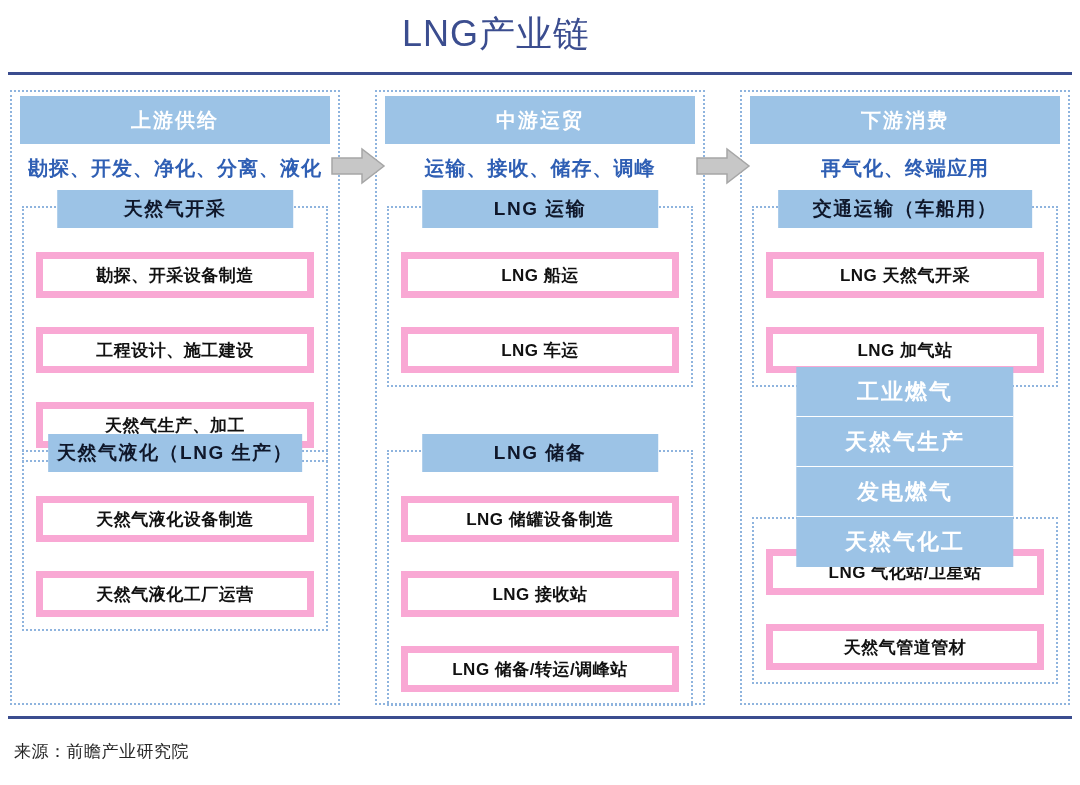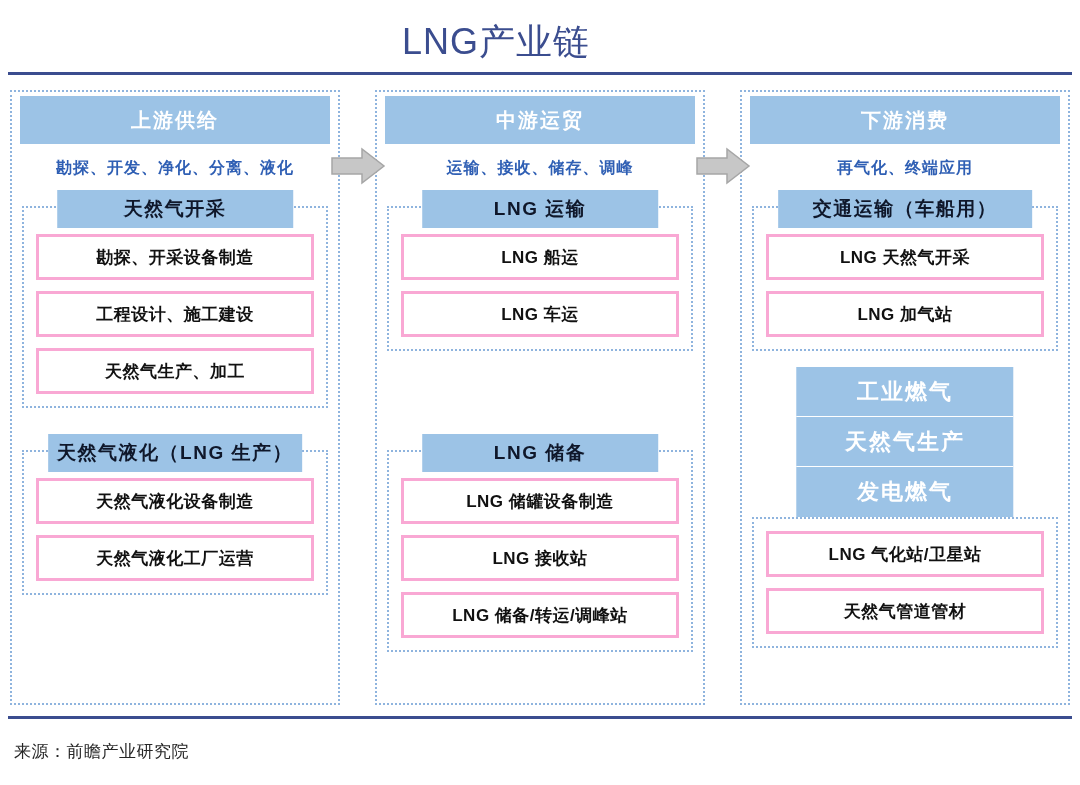--- a/index.html
+++ b/index.html
@@ -11,21 +11,21 @@
     background: #ffffff;
     font-family: "Liberation Sans", "DejaVu Sans", sans-serif;
     overflow: hidden;
   }
 
   .page { position: relative; width: 1080px; height: 785px; }
 
   
   .title {
     position: absolute;
-    left: 0; top: 20px; width: 992px;
+    left: 0; top: 12px; width: 992px;
     text-align: center;
     font-size: 36px;
     font-weight: 400;
     letter-spacing: 1px;
     color: #3b4d8f;
     line-height: 1.2;
   }
   .rule-top {
     position: absolute;
     left: 8px; top: 72px; width: 1064px; height: 3px;
@@ -83,21 +83,21 @@
   }
 
   
   .stage-sub {
     position: absolute;
     left: 0;
     top: 56px;
     width: 100%;
     height: 40px;
     color: #2f5fb4;
-    font-size: 16px;
+    font-size: 20px;
     font-weight: bold;
     letter-spacing: 1px;
     display: flex;
     align-items: center;
     justify-content: center;
   }
 
   
   .col-body {
     position: absolute;
@@ -162,29 +162,30 @@
     padding: 26px 12px 12px 12px;
     display: flex;
     flex-direction: column;
     gap: 11px;
   }
   .group-items.stacked { padding-top: 12px; }
 
   .item {
     height: 46px;
     background: #ffffff;
-    border: 3px solid #f9a8d4;
+    border: 7px solid #f9a8d4;
     color: #111111;
     font-size: 17px;
     font-weight: bold;
     letter-spacing: .5px;
     display: flex;
     align-items: center;
     justify-content: center;
     white-space: nowrap;
+    margin-top: 18px;
   }
 
   
   .arrow {
     position: absolute;
     top: 147px;
     width: 56px;
     height: 38px;
     color: #bfbfbf;
   }
@@ -251,20 +252,21 @@
             <div class="group-items">
               <div class="item">LNG 天然气开采</div>
               <div class="item">LNG 加气站</div>
             </div>
           </div>
           <div class="group" style="top: 325px;">
             <div class="group-head-stack">
               <div class="band">工业燃气</div>
               <div class="band">天然气生产</div>
               <div class="band">发电燃气</div>
+              <div class="band">天然气化工</div>
             </div>
             <div class="group-items stacked">
               <div class="item">LNG 气化站/卫星站</div>
               <div class="item">天然气管道管材</div>
             </div>
           </div>
         </div>
       </div>
     </div>
 

